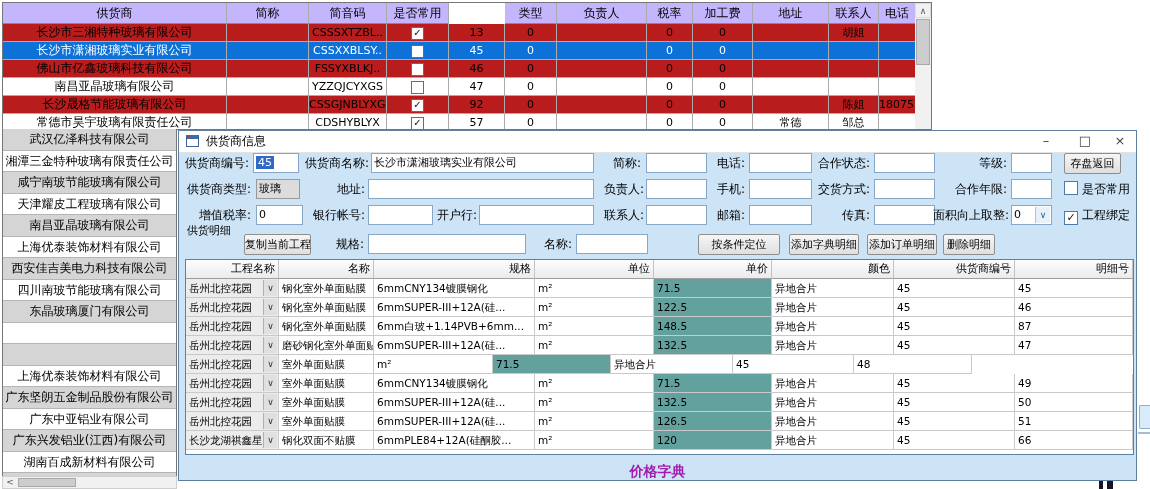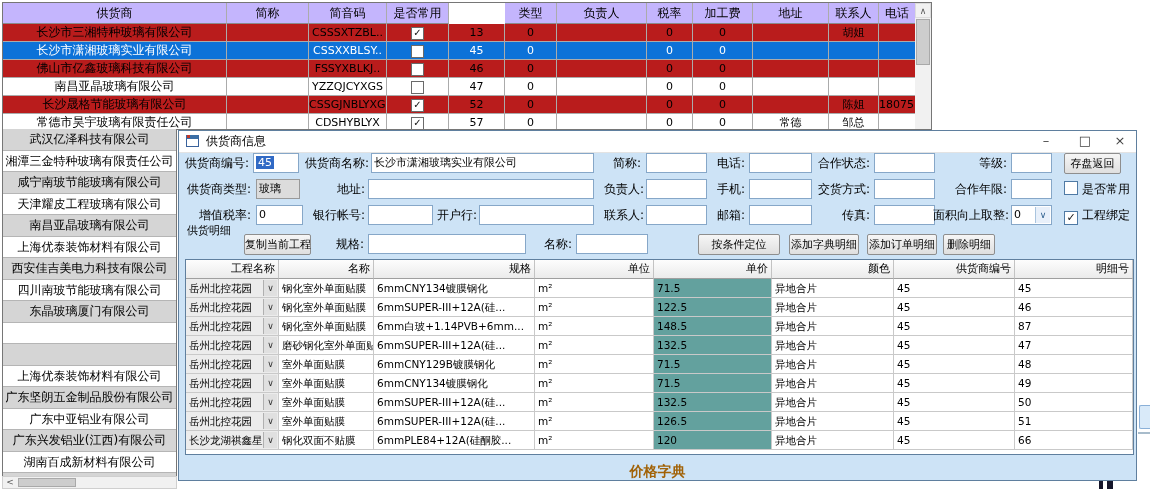--- a/index.html
+++ b/index.html
@@ -66,21 +66,21 @@
   .g-row{display:flex;height:19px;}
   .g-cell{box-sizing:border-box;flex:none;border-right:1px solid #c9c9c9;border-bottom:1px solid #c9c9c9;
     font-size:10.5px;line-height:18px;padding:0 3px;white-space:nowrap;overflow:hidden;color:#000;}
   .g-head .g-cell{background:linear-gradient(#fdfdfd,#ebebeb);text-align:right;font-size:11px;
     border-right:1px solid #c3c3c3;border-bottom:1px solid #9f9f9f;}
   .g-cell.price{background:#63a19e;}
   .g-cell.combo{background:#ececec;position:relative;padding-right:16px;}
   .combo-arrow{position:absolute;right:1px;top:1px;bottom:1px;width:13px;background:#e0e0e0;
     border-left:1px solid #b0b0b0;text-align:center;line-height:16px;font-size:9px;color:#333;}
   .grid-footer{position:absolute;left:0;right:0;top:332px;text-align:center;font-size:14px;
-    font-weight:bold;color:#a16207;}
+    font-weight:bold;color:#a21caf;}
 
   
   #frag-box{position:absolute;left:1139px;top:405px;width:11px;height:22px;background:#d9eaf9;
     border:1px solid #8ab0d8;border-right:none;border-radius:2px 0 0 2px;z-index:2;}
   #frag-line{position:absolute;left:1138px;top:432px;width:12px;height:2px;background:#a8bccb;z-index:2;}
   #frag-glyph{position:absolute;left:1097px;top:481px;width:24px;height:8px;z-index:12;}
   #frag-glyph b{position:absolute;top:0;bottom:0;background:#15152a;}
 </style>
 </head>
 <body>
@@ -154,21 +154,21 @@
       <div class="t-cell" style="width: 60px;">0</div>
       <div class="t-cell" style="width: 76px;"></div>
       <div class="t-cell" style="width: 50px;"></div>
       <div class="t-cell" style="width: 37px;"></div>
     </div>
     <div class="t-row gray">
       <div class="t-cell name-col" style="width: 224px;">长沙晟格节能玻璃有限公司</div>
       <div class="t-cell" style="width: 82px;"></div>
       <div class="t-cell" style="width: 78px;">CSSGJNBLYXGS</div>
       <div class="t-cell" style="width: 62px;"><div class="mini-chk">✓</div></div>
-      <div class="t-cell" style="width: 56px;">52</div>
+      <div class="t-cell" style="width: 56px;">92</div>
       <div class="t-cell" style="width: 52px;">0</div>
       <div class="t-cell" style="width: 90px;"></div>
       <div class="t-cell" style="width: 46px;">0</div>
       <div class="t-cell" style="width: 60px;">0</div>
       <div class="t-cell" style="width: 76px;"></div>
       <div class="t-cell" style="width: 50px;">陈姐</div>
       <div class="t-cell" style="width: 37px;">180751</div>
     </div>
     <div class="t-row">
       <div class="t-cell name-col" style="width: 224px;">常德市昊宇玻璃有限责任公司</div>
@@ -336,21 +336,20 @@
         <div class="g-cell" style="width: 161px;">6mmSUPER-III+12A(硅...</div>
         <div class="g-cell" style="width: 119px;">m²</div>
         <div class="g-cell price" style="width: 118px;">132.5</div>
         <div class="g-cell" style="width: 122px;">异地合片</div>
         <div class="g-cell" style="width: 121px;">45</div>
         <div class="g-cell" style="width: 118px;">47</div>
       </div>
       <div class="g-row">
         <div class="g-cell combo" style="width: 93px;">岳州北控花园<div class="combo-arrow">∨</div></div>
         <div class="g-cell" style="width: 95px;">室外单面贴膜</div>
-        <div class="g-cell" style="width: 161px;">6mmCNY129B镀膜钢化</div>
         <div class="g-cell" style="width: 119px;">m²</div>
         <div class="g-cell price" style="width: 118px;">71.5</div>
         <div class="g-cell" style="width: 122px;">异地合片</div>
         <div class="g-cell" style="width: 121px;">45</div>
         <div class="g-cell" style="width: 118px;">48</div>
       </div>
       <div class="g-row">
         <div class="g-cell combo" style="width: 93px;">岳州北控花园<div class="combo-arrow">∨</div></div>
         <div class="g-cell" style="width: 95px;">室外单面贴膜</div>
         <div class="g-cell" style="width: 161px;">6mmCNY134镀膜钢化</div>

